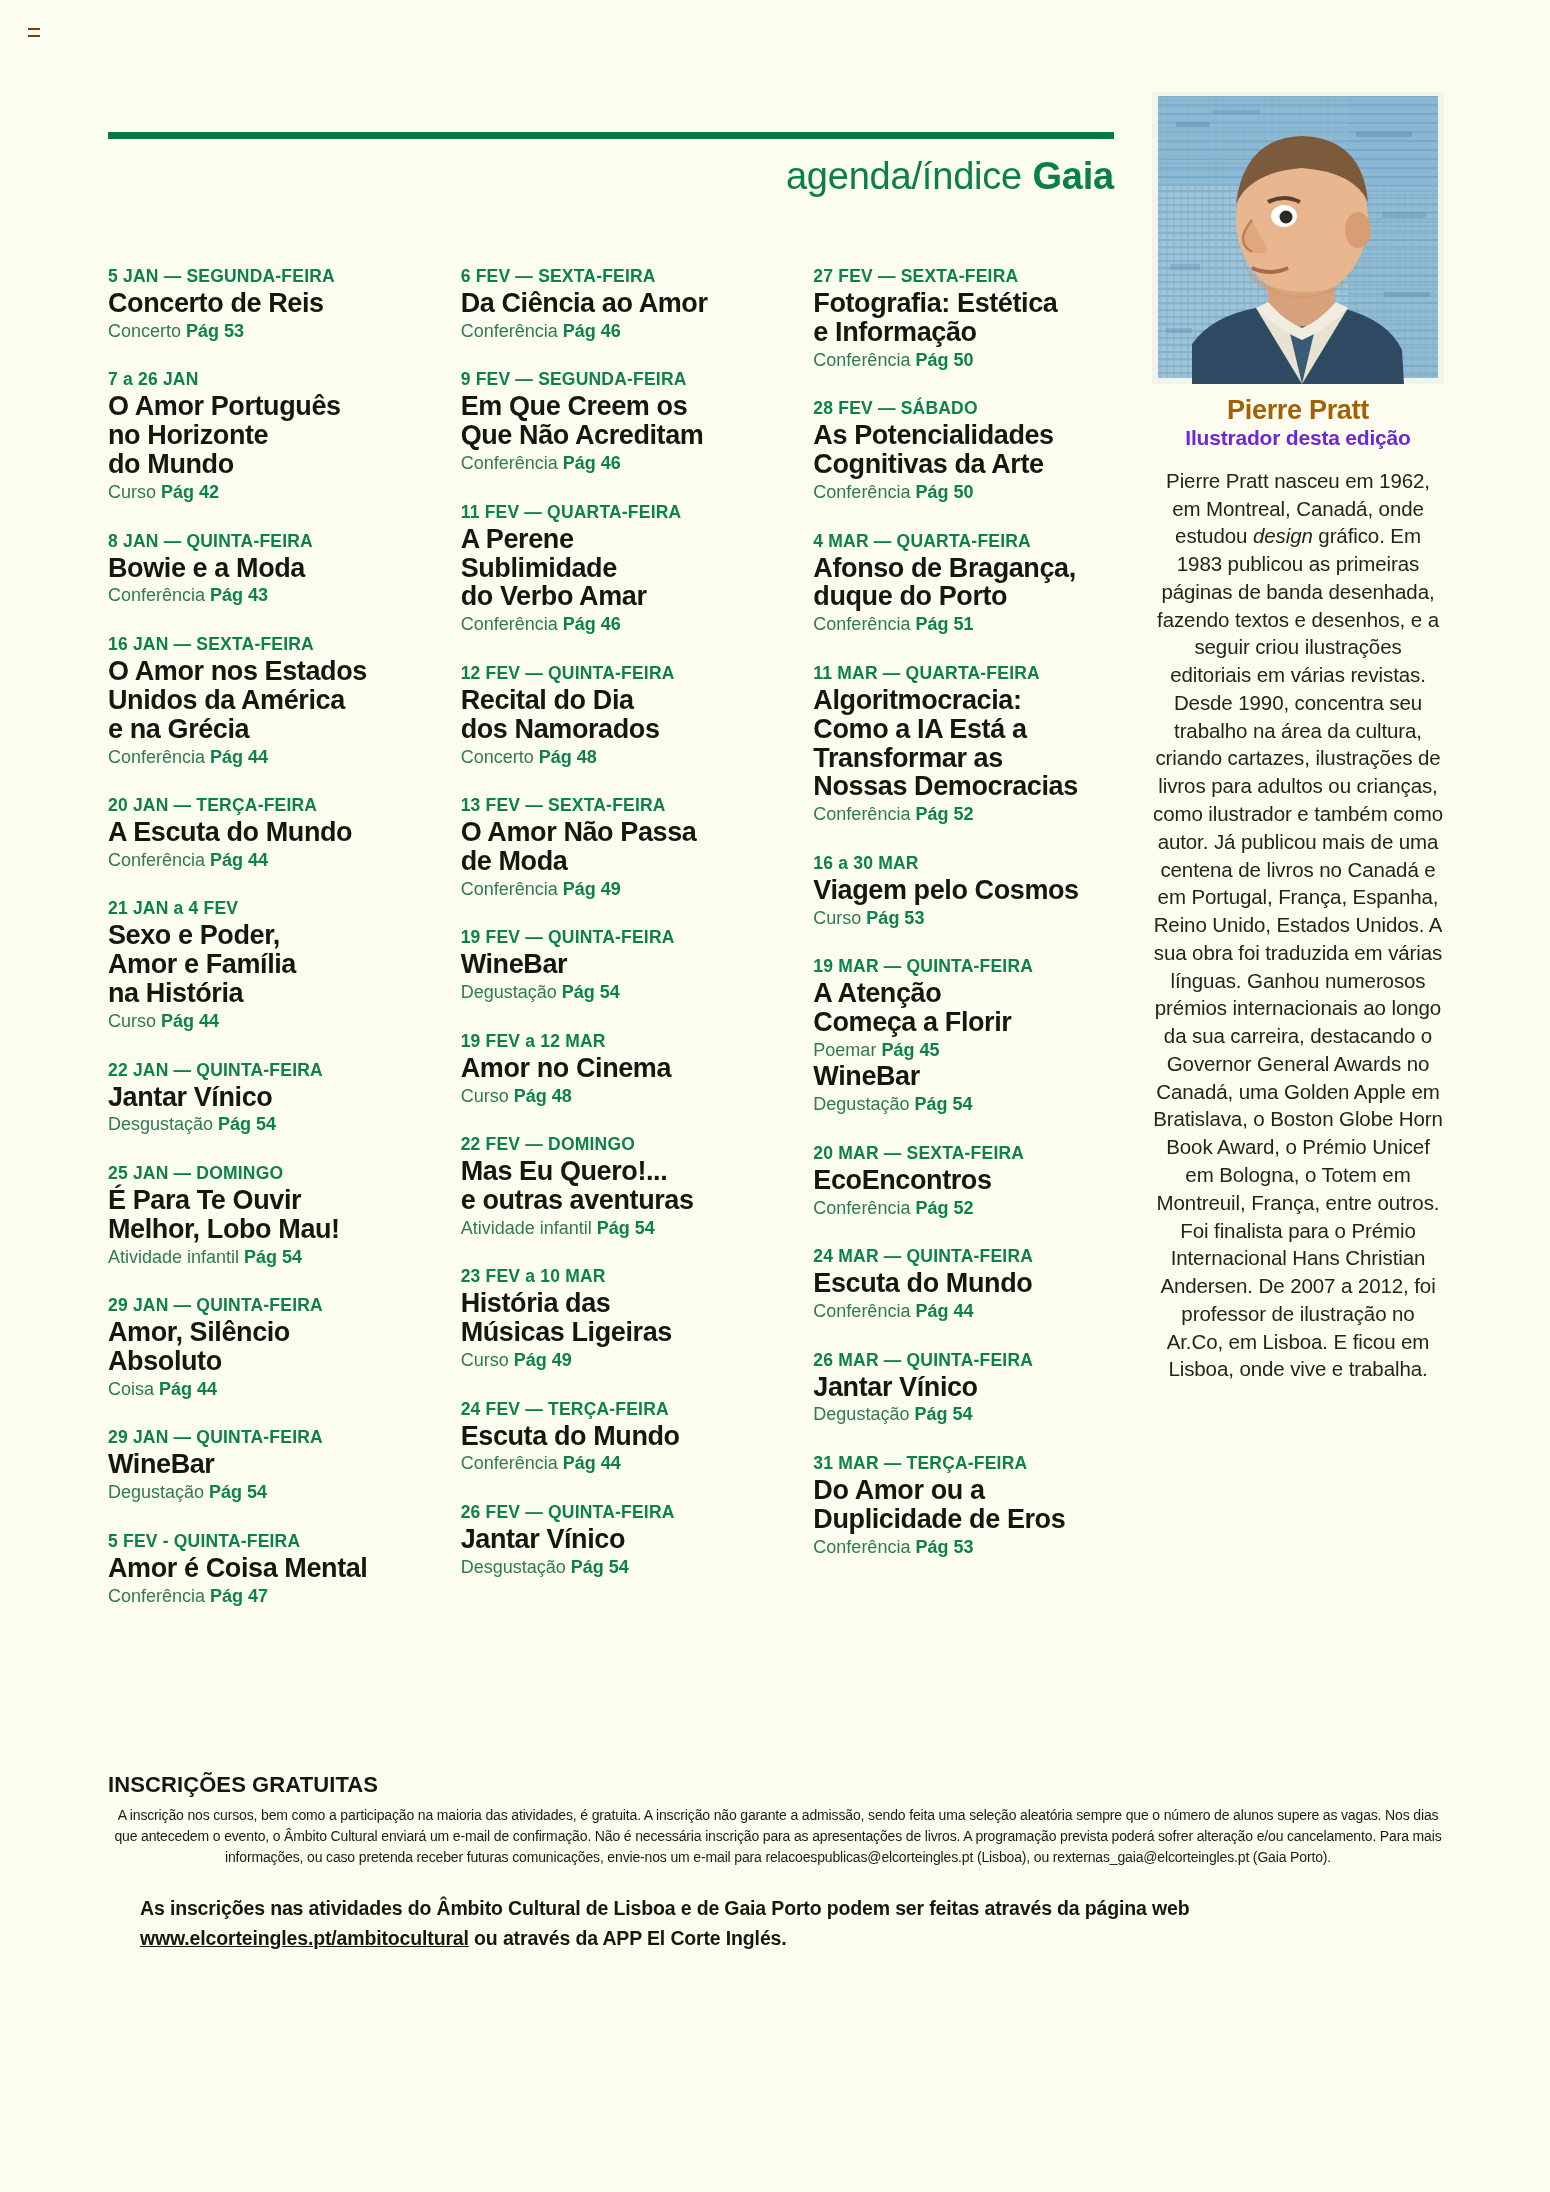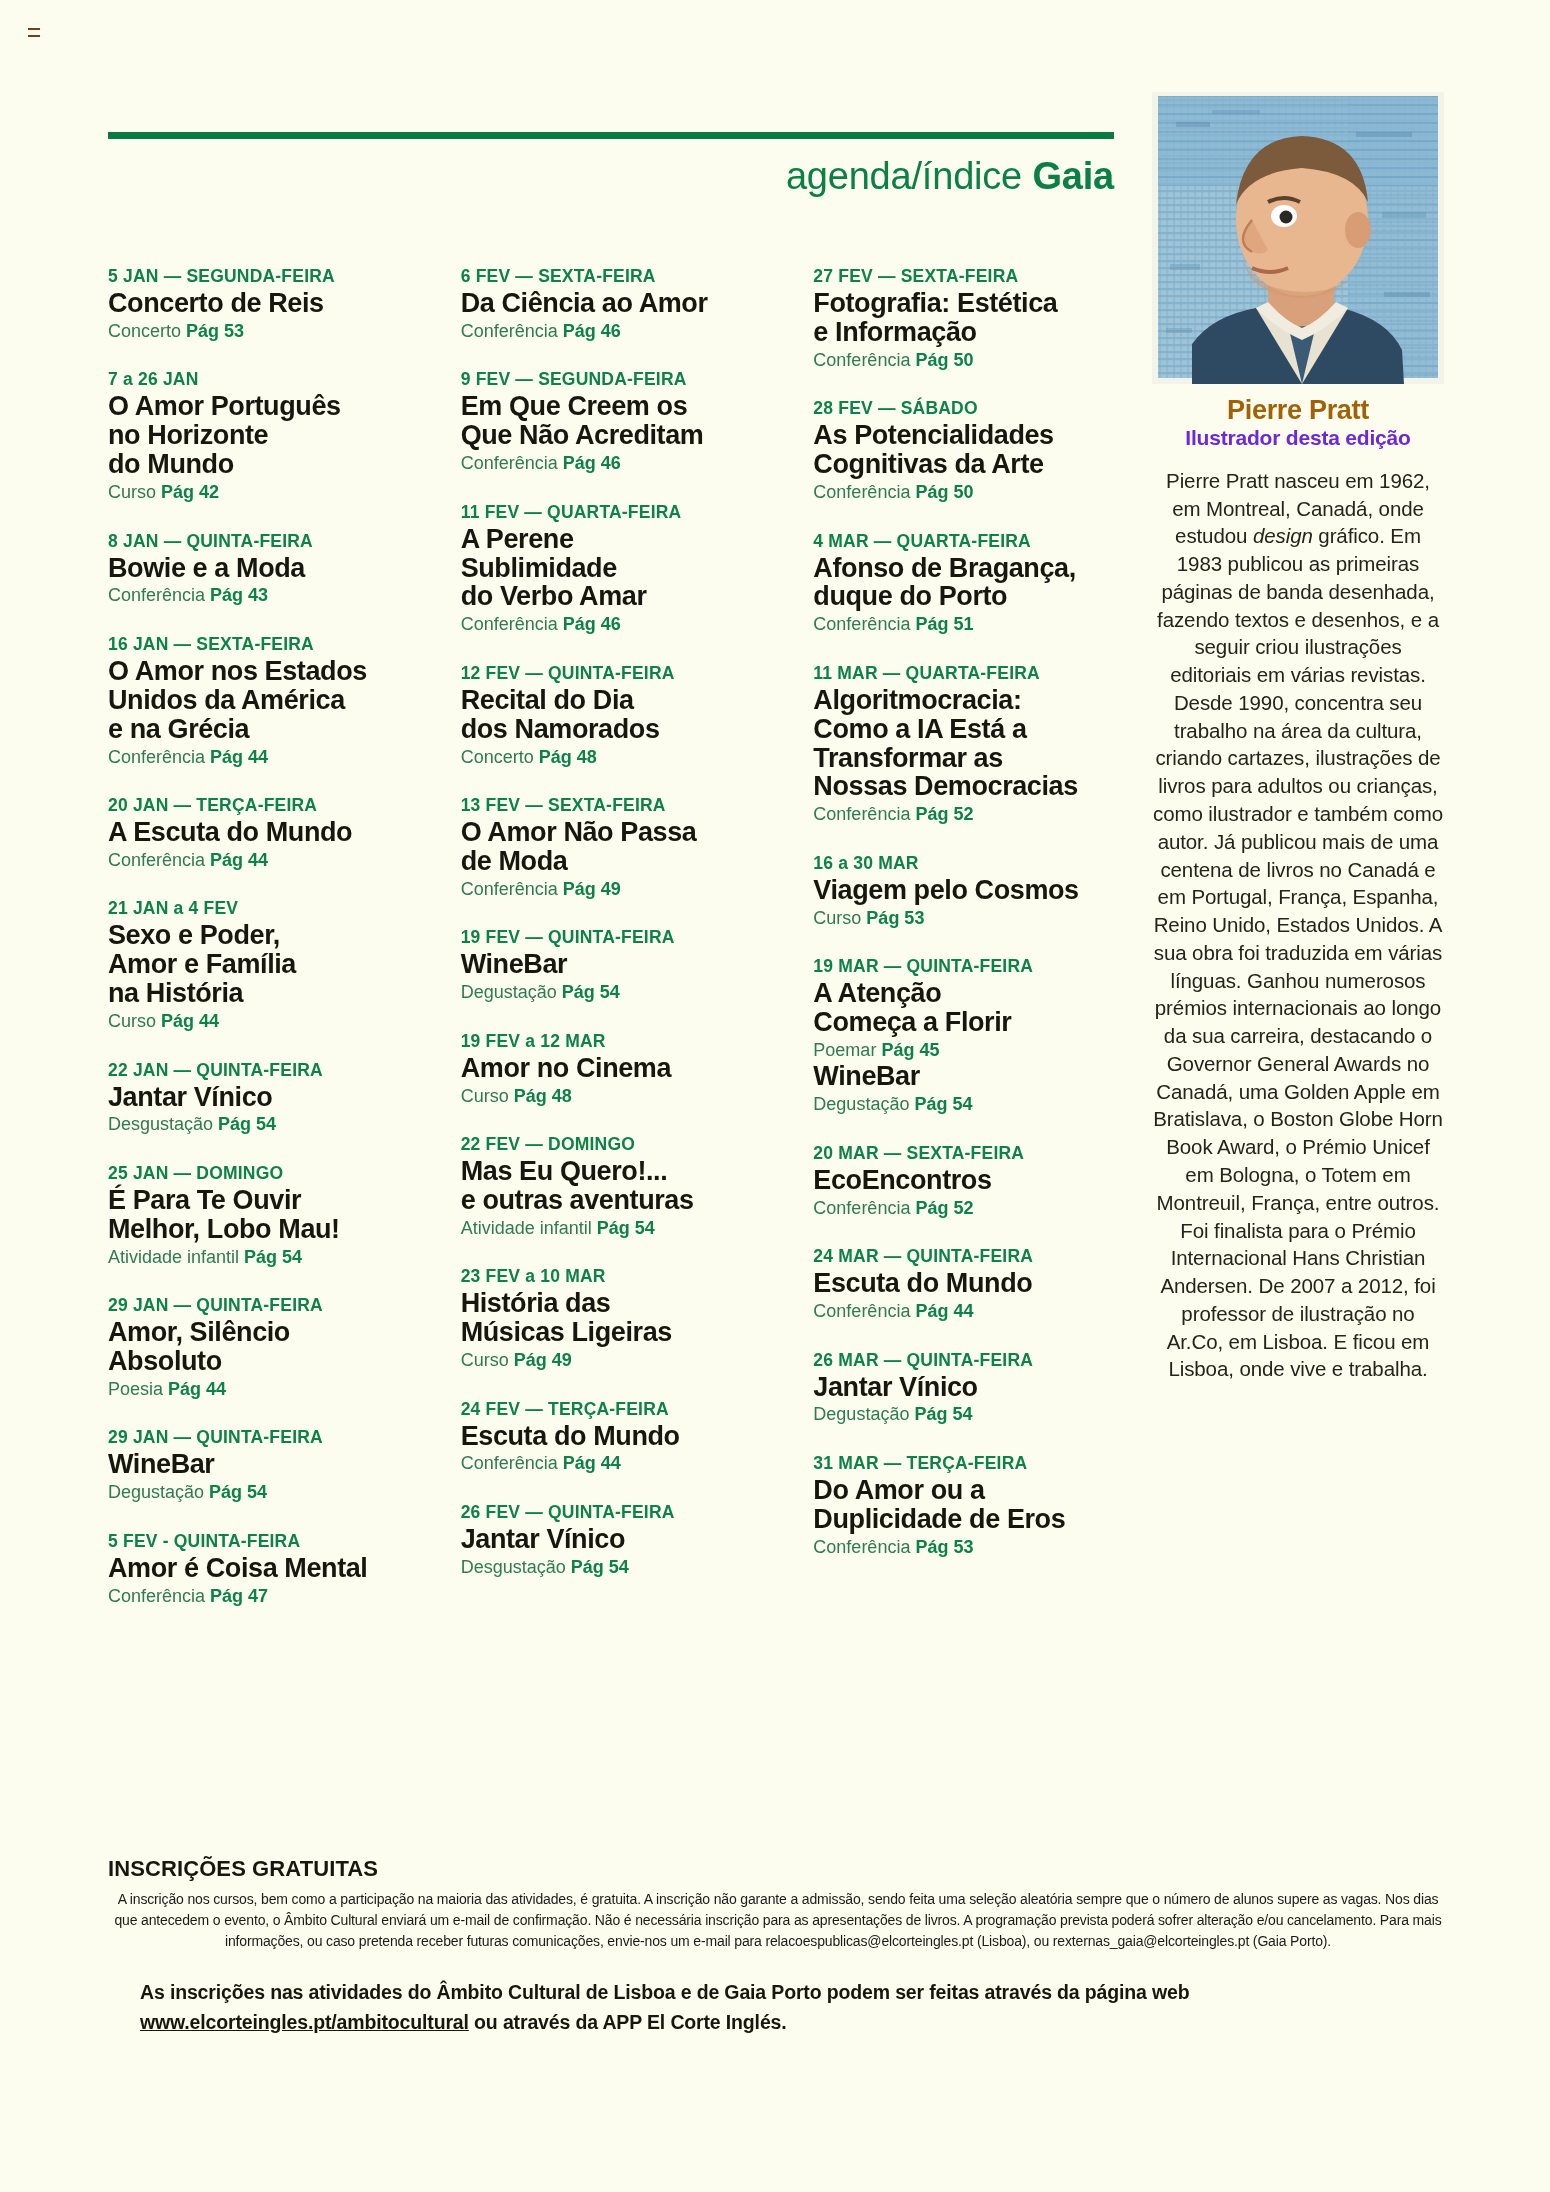--- a/index.html
+++ b/index.html
@@ -147,21 +147,21 @@
     color: #24241c;
     text-align: center;
     letter-spacing: -0.1px;
   }
   .illus-bio em { font-style: italic; }
 
   
   .footer {
     position: absolute;
     left: 108px;
-    top: 1856px;
+    top: 1772px;
     width: 1340px;
   }
   .footer-heading {
     font-size: 22px;
     font-weight: bold;
     color: #17170f;
     letter-spacing: 0.1px;
     margin-bottom: 7px;
   }
   .footer-body {
@@ -239,21 +239,21 @@
           <div class="event-meta"><span>Desgustação </span><span class="pg">Pág 54</span></div>
         </div>
         <div class="event">
           <div class="event-date">25 JAN — DOMINGO</div>
           <div class="event-title">É Para Te Ouvir<br>Melhor, Lobo Mau!</div>
           <div class="event-meta"><span>Atividade infantil </span><span class="pg">Pág 54</span></div>
         </div>
         <div class="event">
           <div class="event-date">29 JAN — QUINTA-FEIRA</div>
           <div class="event-title">Amor, Silêncio<br>Absoluto</div>
-          <div class="event-meta"><span>Poesia </span><span class="pg">Pág 44</span></div>
+          <div class="event-meta"><span>Coisa </span><span class="pg">Pág 44</span></div>
         </div>
         <div class="event">
           <div class="event-date">29 JAN — QUINTA-FEIRA</div>
           <div class="event-title">WineBar</div>
           <div class="event-meta"><span>Degustação </span><span class="pg">Pág 54</span></div>
         </div>
         <div class="event">
           <div class="event-date">5 FEV - QUINTA-FEIRA</div>
           <div class="event-title">Amor é Coisa Mental</div>
           <div class="event-meta"><span>Conferência </span><span class="pg">Pág 47</span></div>

